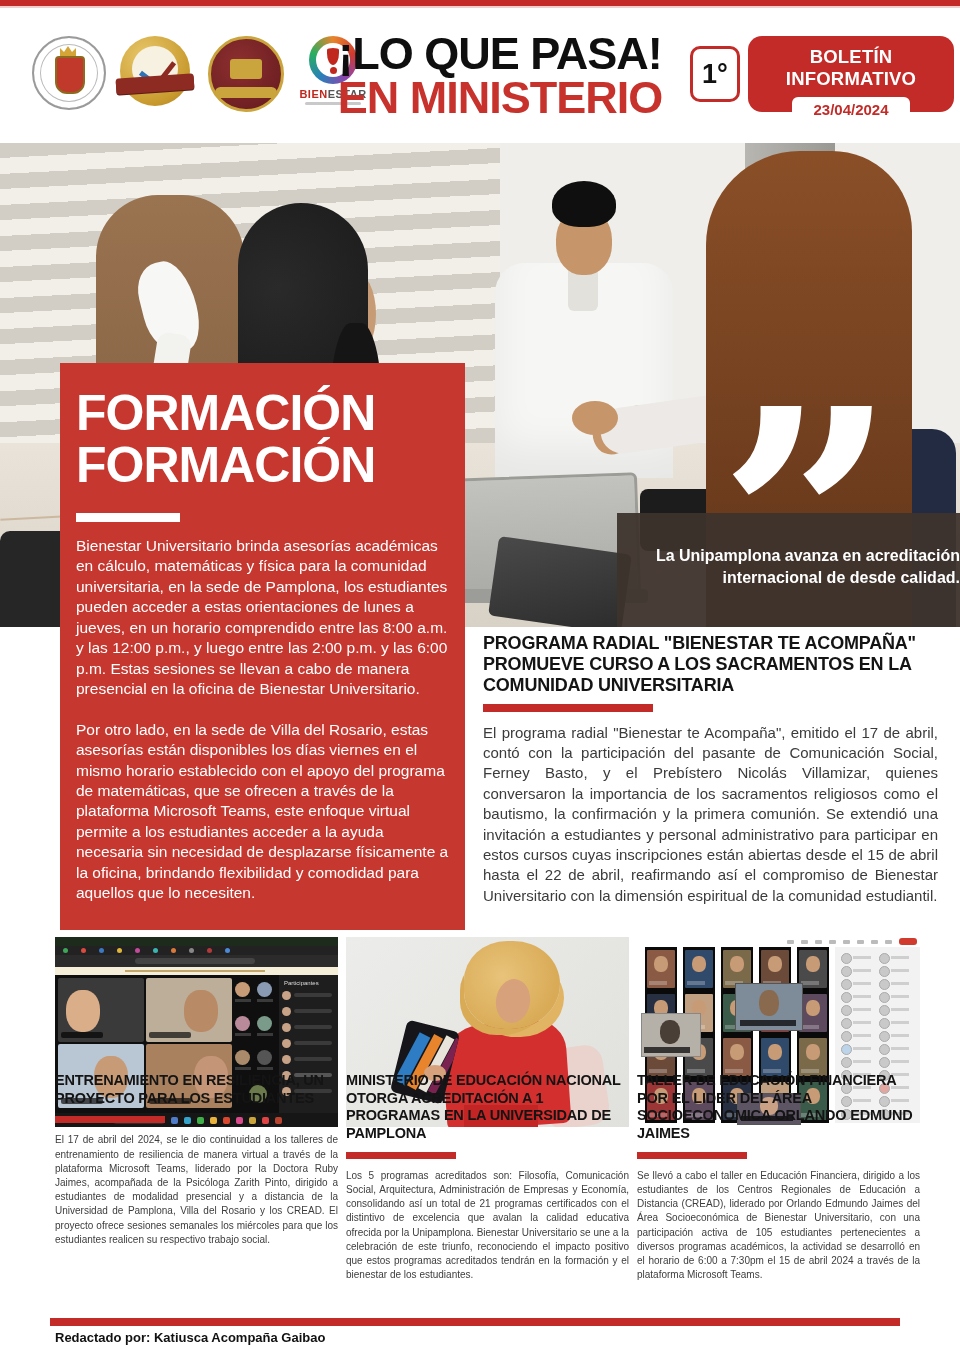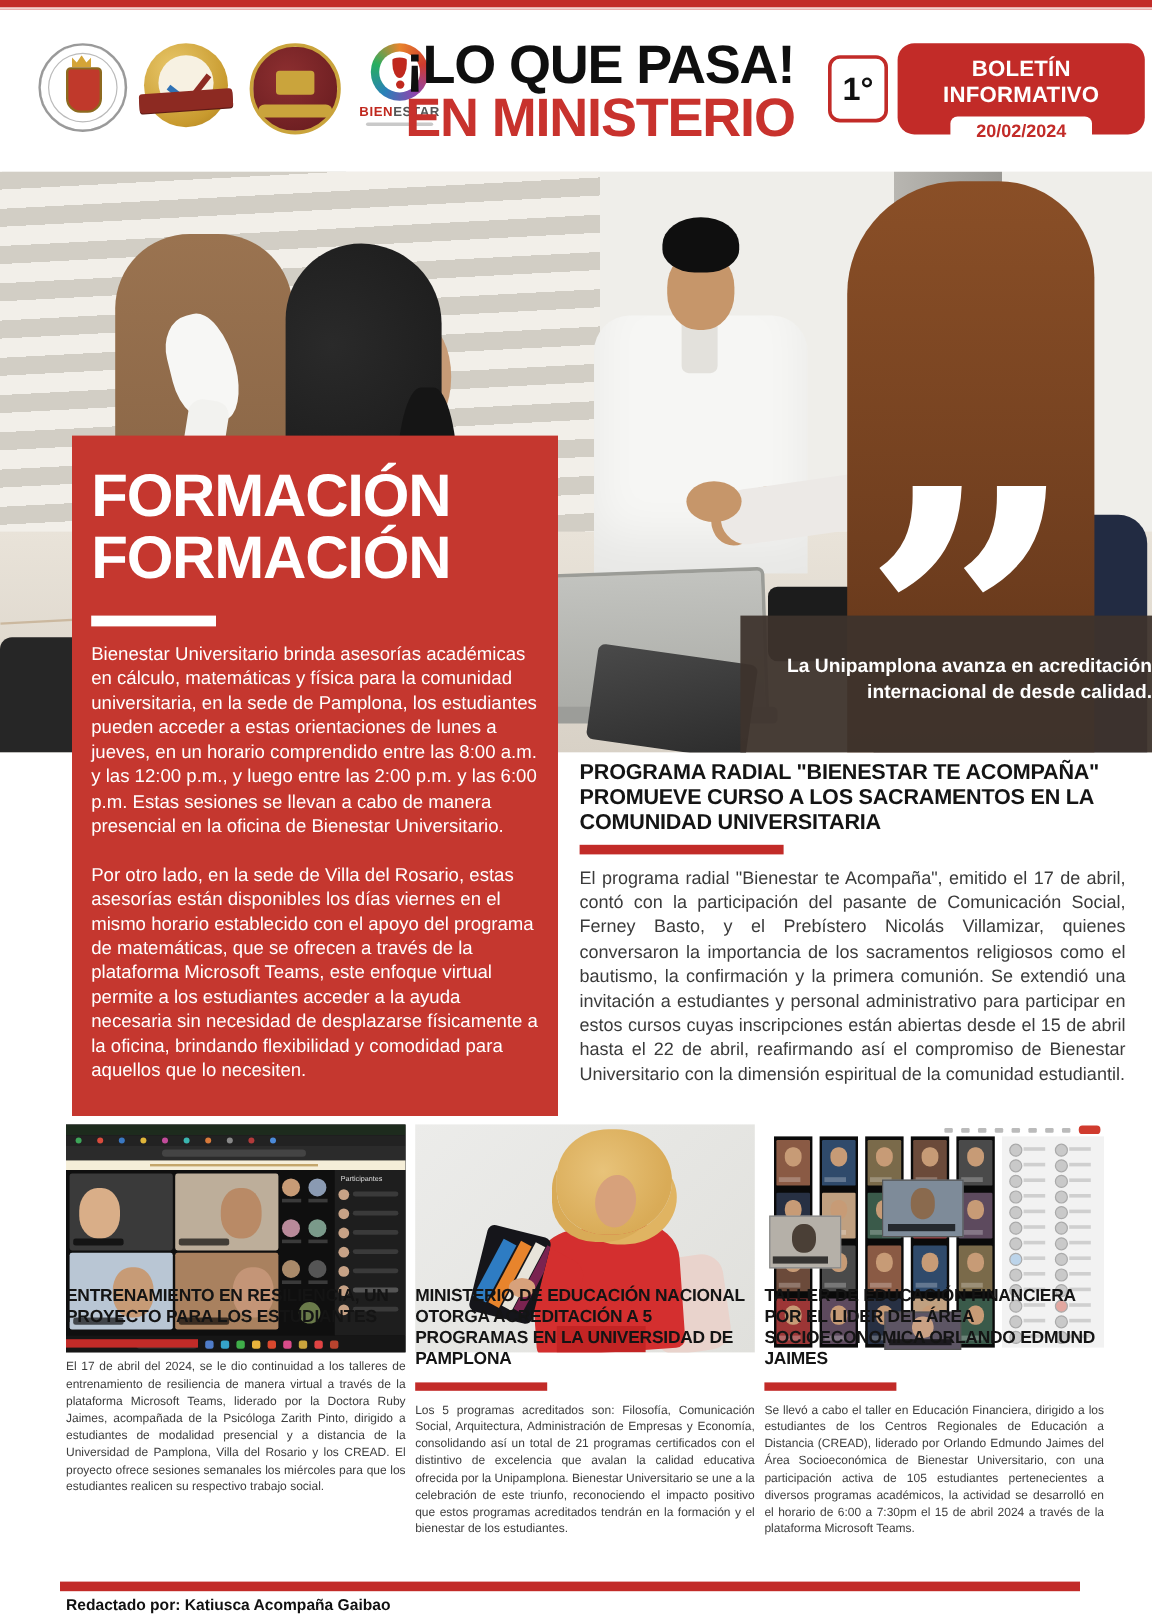--- a/index.html
+++ b/index.html
@@ -108,21 +108,21 @@
   </div>
 
   <div class="abs" id="masthead">
     <div class="l1">¡LO QUE PASA!</div>
     <div class="l2">EN MINISTERIO</div>
   </div>
 
   <div class="abs" id="edition">1°</div>
   <div class="abs" id="bulletin">
     <div class="lbl">BOLETÍN INFORMATIVO</div>
-    <div class="date">20/02/2024</div>
+    <div class="date">23/04/2024</div>
   </div>
 
   <div class="abs" id="photo">
     <div class="ph" style="left:0;top:0;width:500px;height:340px;background:repeating-linear-gradient(177deg,#d2cec5 0 15px,#f2efe9 15px 31px);"></div>
     <div class="ph" style="left:745px;top:0;width:90px;height:330px;background:linear-gradient(90deg,#b8b6b1,#9a9893);"></div>
     <div class="ph" style="left:0;top:300px;width:960px;height:184px;background:linear-gradient(180deg,#e9e3d9,#d8d1c6);"></div>
     <div class="ph" style="left:0;top:360px;width:600px;height:2px;background:#cbb89f;transform:rotate(-3deg);"></div>
     <div class="ph" style="left:0;top:388px;width:82px;height:96px;background:#262626;border-radius:10px 14px 0 0;"></div>
 
     <div class="ph" style="left:82px;top:250px;width:185px;height:234px;background:#2c3850;border-radius:46px 46px 0 0;"></div>
@@ -449,21 +449,21 @@
         <div style="position:absolute;left:50px;top:159px;width:18px;height:3px;background:#cfcfcf;"></div>
       </div>
   </div>
 
   <div class="abs colart" id="col1">
     <h3>ENTRENAMIENTO EN RESILIENCIA, UN PROYECTO PARA LOS ESTUDIANTES</h3>
     <div class="rule"></div>
     <p>El 17 de abril del 2024, se le dio continuidad a los talleres de entrenamiento de resiliencia de manera virtual a través de la plataforma Microsoft Teams, liderado por la Doctora Ruby Jaimes, acompañada de la Psicóloga Zarith Pinto, dirigido a estudiantes de modalidad presencial y a distancia de la Universidad de Pamplona, Villa del Rosario y los CREAD. El proyecto ofrece sesiones semanales los miércoles para que los estudiantes realicen su respectivo trabajo social.</p>
   </div>
   <div class="abs colart" id="col2">
-    <h3>MINISTERIO DE EDUCACIÓN NACIONAL OTORGA ACREDITACIÓN A 5 PROGRAMAS EN LA UNIVERSIDAD DE PAMPLONA</h3>
+    <h3>MINISTERIO DE EDUCACIÓN NACIONAL OTORGA ACREDITACIÓN A 1 PROGRAMAS EN LA UNIVERSIDAD DE PAMPLONA</h3>
     <div class="rule"></div>
     <p>Los 5 programas acreditados son: Filosofía, Comunicación Social, Arquitectura, Administración de Empresas y Economía, consolidando así un total de 21 programas certificados con el distintivo de excelencia que avalan la calidad educativa ofrecida por la Unipamplona. Bienestar Universitario se une a la celebración de este triunfo, reconociendo el impacto positivo que estos programas acreditados tendrán en la formación y el bienestar de los estudiantes.</p>
   </div>
   <div class="abs colart" id="col3">
     <h3>TALLER DE EDUCACIÓN FINANCIERA POR EL LIDER DEL ÁREA SOCIOECONOMICA ORLANDO EDMUND JAIMES</h3>
     <div class="rule"></div>
     <p>Se llevó a cabo el taller en Educación Financiera, dirigido a los estudiantes de los Centros Regionales de Educación a Distancia (CREAD), liderado por Orlando Edmundo Jaimes del Área Socioeconómica de Bienestar Universitario, con una participación activa de 105 estudiantes pertenecientes a diversos programas académicos, la actividad se desarrolló en el horario de 6:00 a 7:30pm el 15 de abril 2024 a través de la plataforma Microsoft Teams.</p>
   </div>
 
   <div class="abs" id="bottombar"></div>

